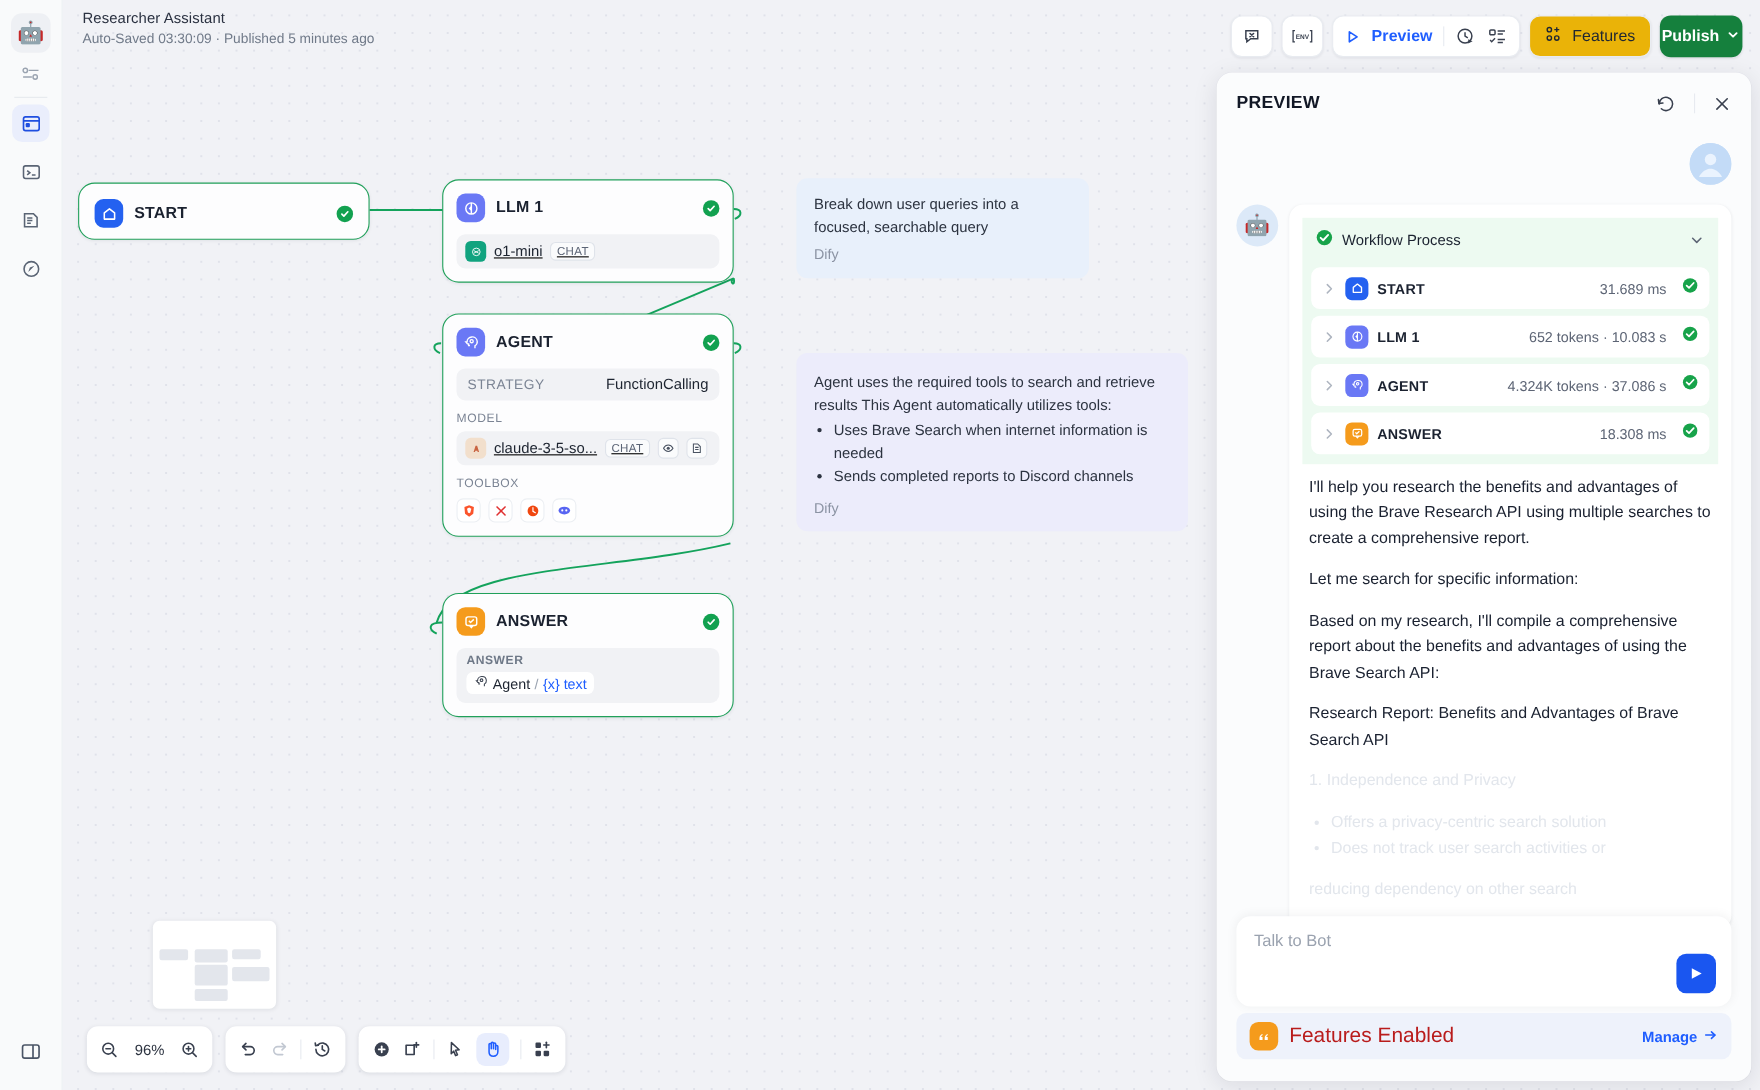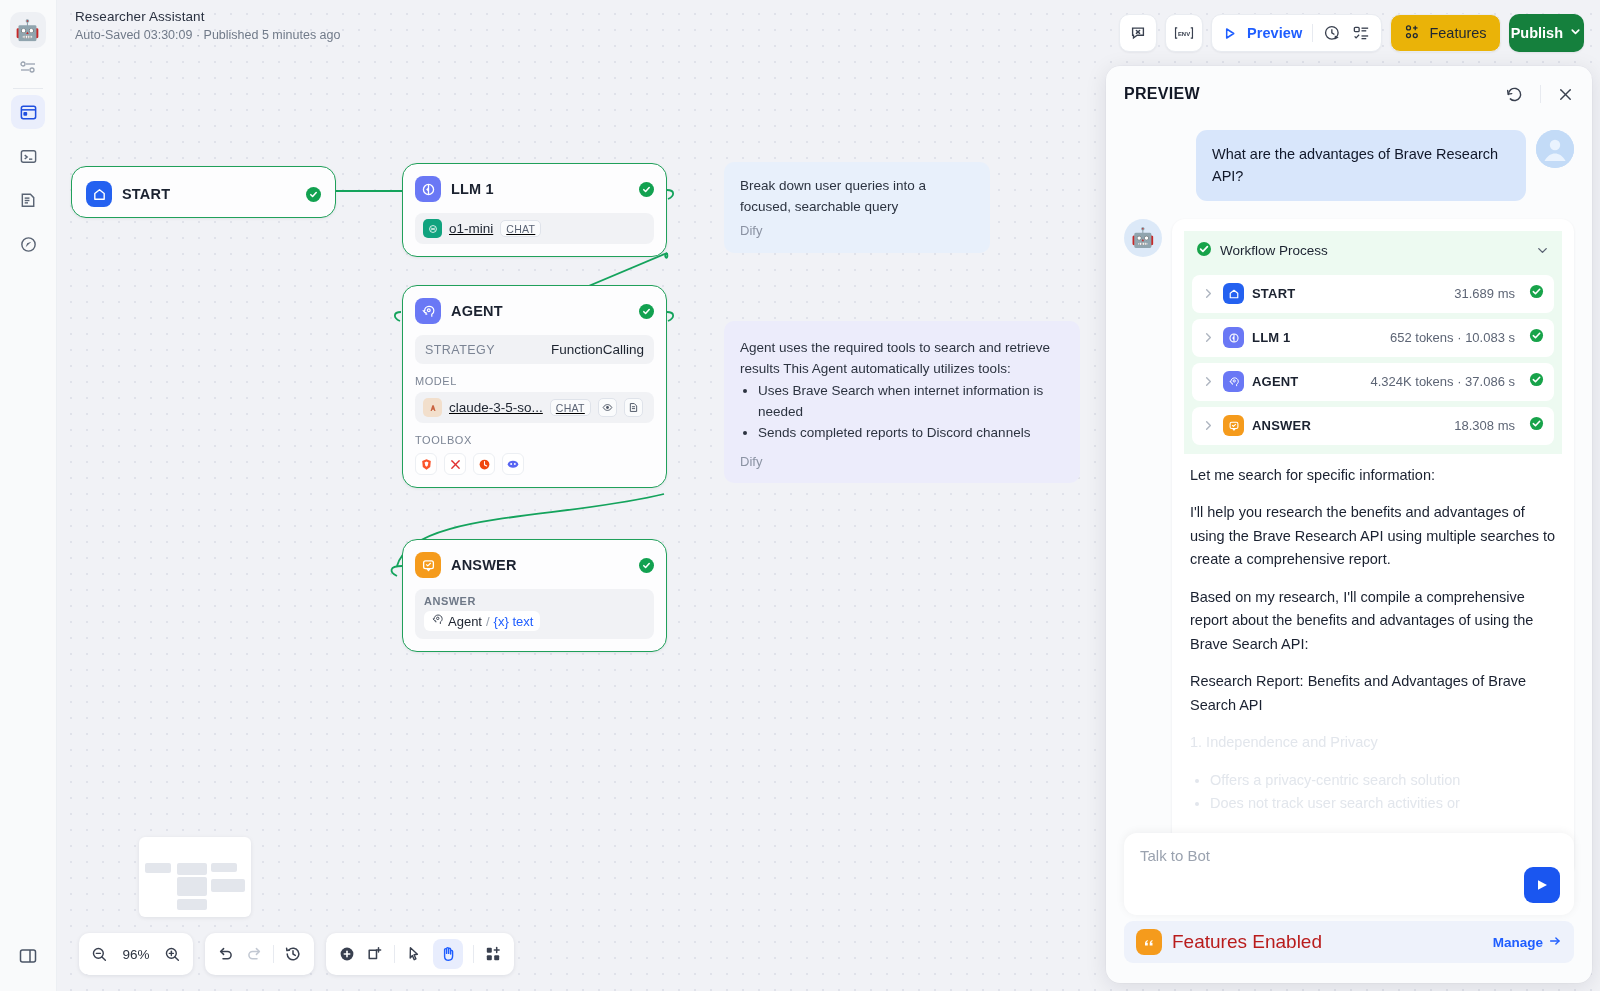--- a/index.html
+++ b/index.html
@@ -612,21 +612,20 @@
           <svg width="17" height="17" viewBox="0 0 18 18" fill="none" stroke="currentColor" stroke-width="1.5" stroke-linecap="round">
             <line x1="4" y1="4" x2="14" y2="14"></line>
               <line x1="14" y1="4" x2="4" y2="14"></line>
           </svg>
         </span>
       </div>
 
       <div class="pv-body">
 
         <div class="msg-user">
-          <div class="bubble-user">What are the advantages of Brave Research API?</div>
           <div class="avatar">
             <svg width="38" height="38" viewBox="0 0 38 38">
               <circle cx="19" cy="19" r="19" fill="#c3dbf7"></circle>
               <circle cx="19" cy="15" r="5.2" fill="#eaf3fe"></circle>
               <path d="M8.5 31 c2.4-5.2 7-7.6 10.5-7.6 S27.1 25.8 29.5 31 Z" fill="#eaf3fe"></path>
             </svg>
           </div>
         </div>
 
         <div class="msg-bot">
@@ -733,22 +732,22 @@
                 <span>
                   <svg width="15" height="15" viewBox="0 0 16 16">
                       <circle cx="8" cy="8" r="7" fill="#17a34a"></circle>
                       <polyline points="4.6,8.2 6.9,10.4 11.4,5.6" fill="none" stroke="#fff" stroke-width="1.7" stroke-linecap="round" stroke-linejoin="round"></polyline>
                     </svg>
                 </span>
               </div>
             </div>
 
             <div class="bot-text">
+              <p>I'll help you research the benefits and advantages of using the Brave Research API using multiple searches to create a comprehensive report.</p>
               <p>Let me search for specific information:</p>
-              <p>I'll help you research the benefits and advantages of using the Brave Research API using multiple searches to create a comprehensive report.</p>
               <p>Based on my research, I'll compile a comprehensive report about the benefits and advantages of using the Brave Search API:</p>
               <p>Research Report: Benefits and Advantages of Brave Search API</p>
               <div class="faded">
                 <p>1. Independence and Privacy</p>
                 <ul>
                   <li>Offers a privacy-centric search solution</li>
                   <li>Does not track user search activities or</li>
                 </ul>
                 <p style="margin-top:14px">reducing dependency on other search</p>
               </div>

